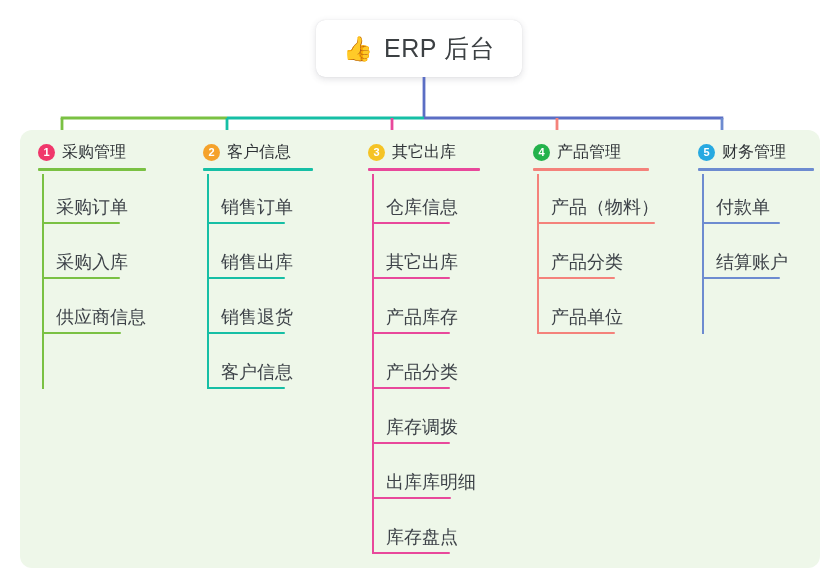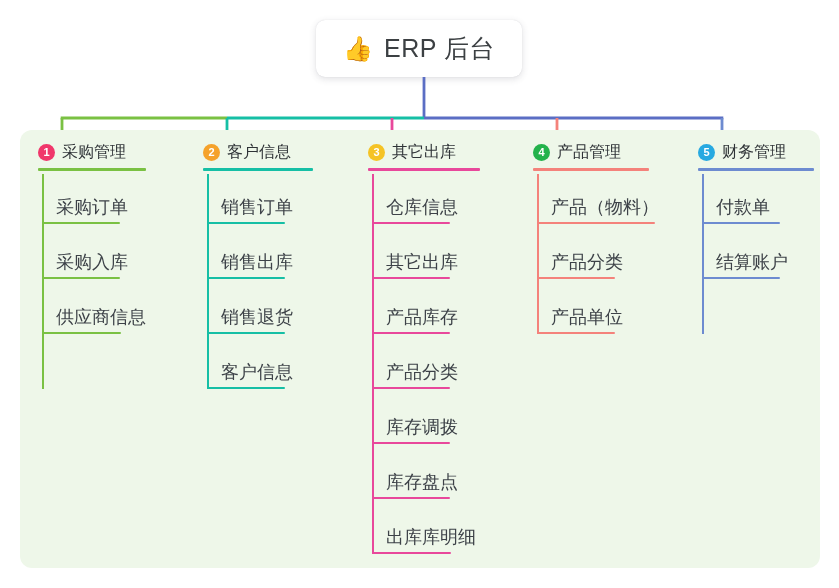--- a/index.html
+++ b/index.html
@@ -147,26 +147,26 @@
             </div>
             <div class="item">
               <span class="item-label">产品分类</span>
               <span class="item-rule" style="width: 78px; background: rgb(232, 72, 155);"></span>
             </div>
             <div class="item">
               <span class="item-label">库存调拨</span>
               <span class="item-rule" style="width: 78px; background: rgb(232, 72, 155);"></span>
             </div>
             <div class="item">
-              <span class="item-label">库存盘点</span>
-              <span class="item-rule" style="width: 78px; background: rgb(232, 72, 155);"></span>
-            </div>
-            <div class="item">
               <span class="item-label">出库库明细</span>
               <span class="item-rule" style="width: 79px; background: rgb(232, 72, 155);"></span>
+            </div>
+            <div class="item">
+              <span class="item-label">库存盘点</span>
+              <span class="item-rule" style="width: 78px; background: rgb(232, 72, 155);"></span>
             </div>
           </div>
         </div>
         <div class="column" style="left: 495px;">
           <div class="col-head">
             <span class="badge" style="background: rgb(35, 178, 75);">4</span>
             <span class="col-title">产品管理</span>
             <span class="head-rule" style="width: 116px; background: rgb(244, 130, 123);"></span>
           </div>
           <div class="items" style="height: 165px;">

